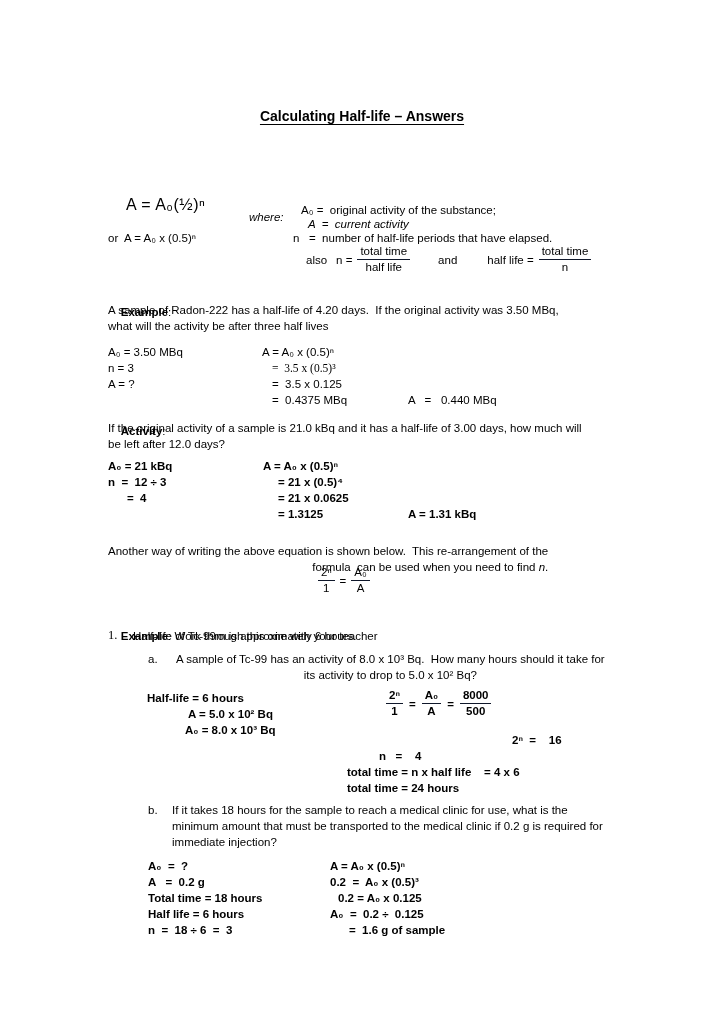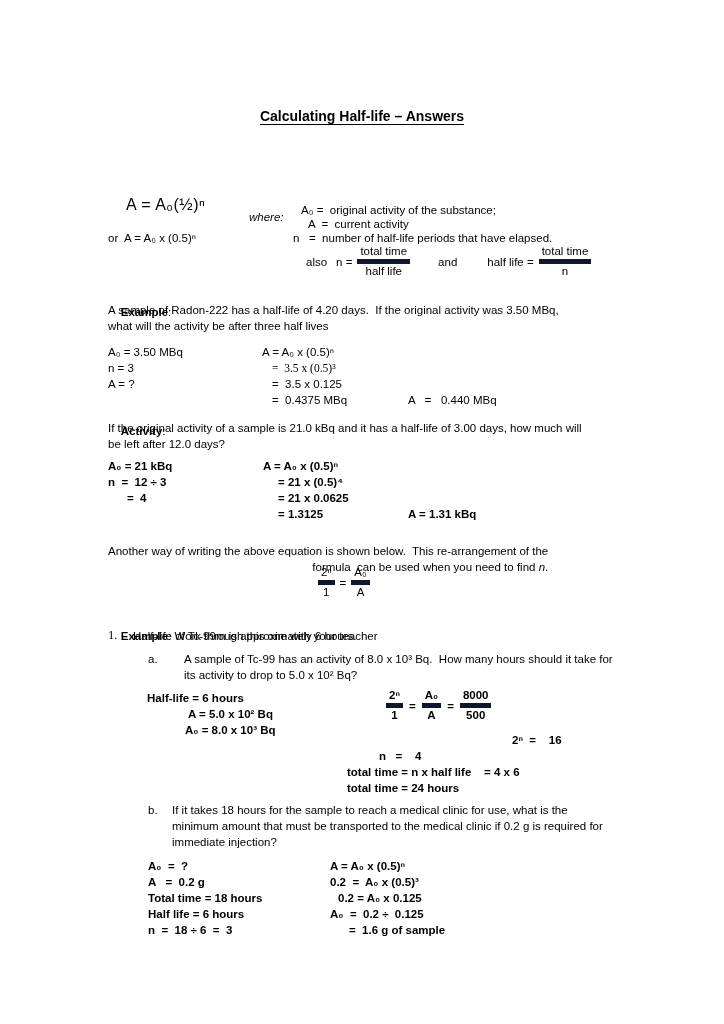--- a/index.html
+++ b/index.html
@@ -15,37 +15,37 @@
   .ln { white-space: pre; line-height: 16px; }
   .b { font-weight: bold; }
   .ser { font-family: "Liberation Serif", "DejaVu Serif", serif; font-size: 12.5px; }
   .title {
     top: 84px; left: 0; width: 724px; text-align: center;
     font-size: 14px; font-weight: bold;
     text-decoration: underline; text-underline-offset: 3px; line-height: 18px;
   }
   .formula-main { font-size: 16px; letter-spacing: .5px; line-height: 20px; }
   .frac { display: inline-flex; flex-direction: column; align-items: center; vertical-align: middle; line-height: 13px; }
-  .frac .num { border-bottom: 5px solid #0f172a; padding: 0 3px 1px 3px; }
+  .frac .num { border-bottom: 1px solid #0f172a; padding: 0 3px 1px 3px; }
   .frac .den { padding-top: 1px; }
   .fracrow { display: inline-flex; align-items: center; }
   .it { font-style: italic; }
 </style>
 </head>
 <body>
 
 <div class="page">
 
   <div class="abs title">Calculating Half-life – Answers</div>
 
 
   <div class="abs formula-main" style="top:172px; left:126px;">A = A₀(½)ⁿ</div>
   <div class="abs ln" style="top:186px; left:249px;font-style:italic;">where:</div>
   <div class="abs ln" style="top:179px; left:301px;">A₀ =  original activity of the substance;</div>
-  <div class="abs ln" style="top:193px; left:308px;">A  =  current activity</div>
+  <div class="abs ln" style="top:193px; left:308px;font-style:italic;">A  =  current activity</div>
   <div class="abs ln" style="top:207px; left:108px;">or  A = A₀ x (0.5)ⁿ</div>
   <div class="abs ln" style="top:207px; left:293px;">n   =  number of half-life periods that have elapsed.</div>
 
   <div class="abs fracrow" style="top:222px; left:306px;">
     <span class="ln">also</span>
     <span class="ln" style="margin-left:9px;">n =</span>
     <span class="frac" style="margin-left:5px;">
       <span class="num">total time</span>
       <span class="den">half life</span>
     </span>
@@ -115,21 +115,21 @@
   </div>
 
   <div class="abs ln" style="top:589px; left:108px;">
     <span class="b">Example</span><span>: Work through this one with your teacher</span>
   </div>
 
   <div class="abs ln ser" style="top:604px; left:108px;">1.</div>
   <div class="abs ln" style="top:605px; left:133px;">Half-life of Tc-99m is approximately 6 hours.</div>
 
   <div class="abs ln" style="top:628px; left:148px;">a.</div>
-  <div class="abs" style="top:628px; left:184px;">
+  <div class="abs" style="top:628px; left:176px;text-align:center;">
     <div class="ln">A sample of Tc-99 has an activity of 8.0 x 10³ Bq.  How many hours should it take for</div>
     <div class="ln">its activity to drop to 5.0 x 10² Bq?</div>
   </div>
 
   <div class="abs b" style="top:667px; left:147px;">
     <div class="ln">Half-life = 6 hours</div>
     <div class="ln" style="padding-left:41px;">A = 5.0 x 10² Bq</div>
     <div class="ln" style="padding-left:38px;">A₀ = 8.0 x 10³ Bq</div>
   </div>
   <div class="abs fracrow b" style="top:666px; left:386px;">

